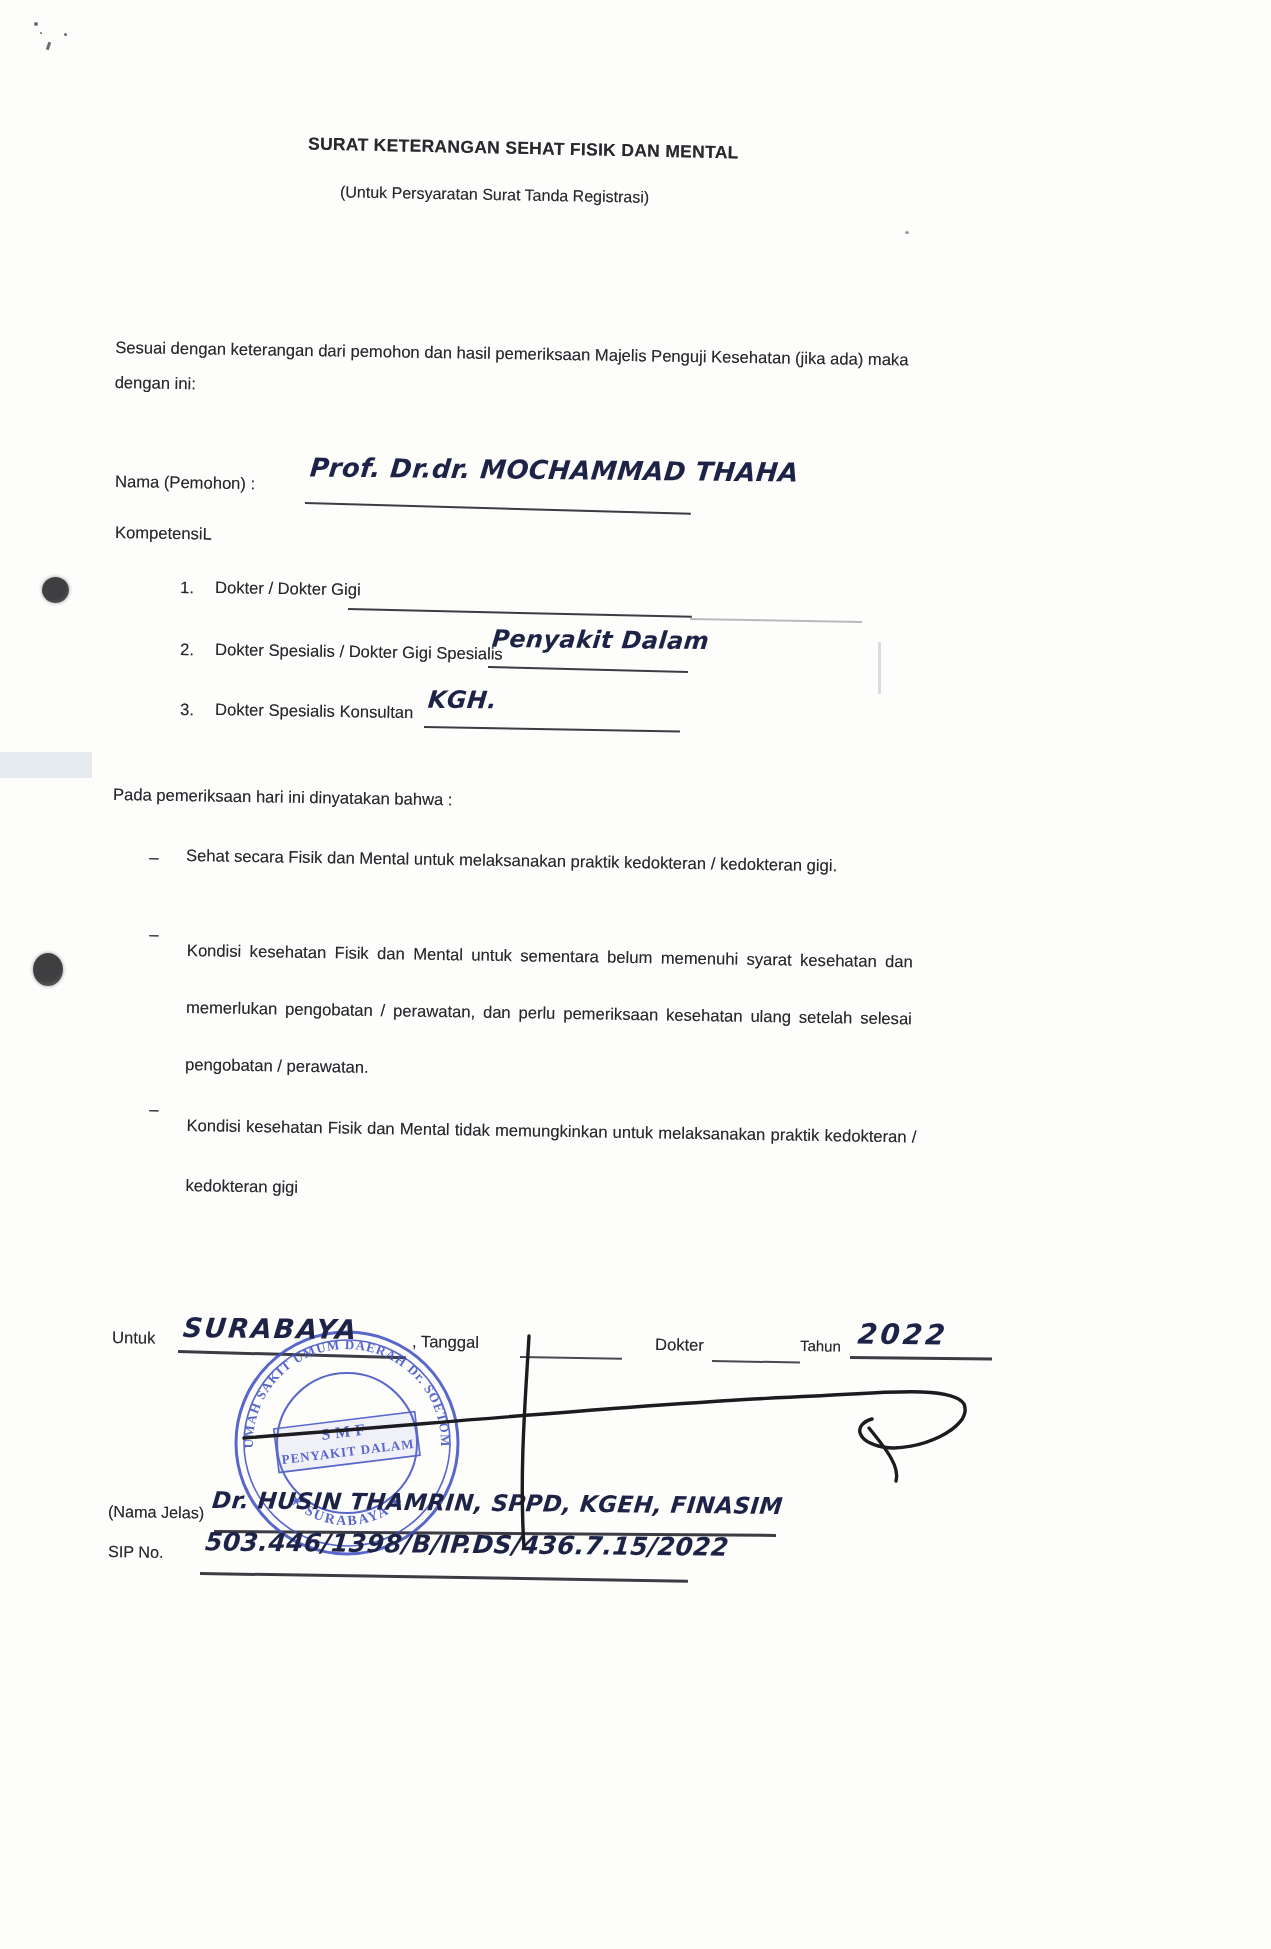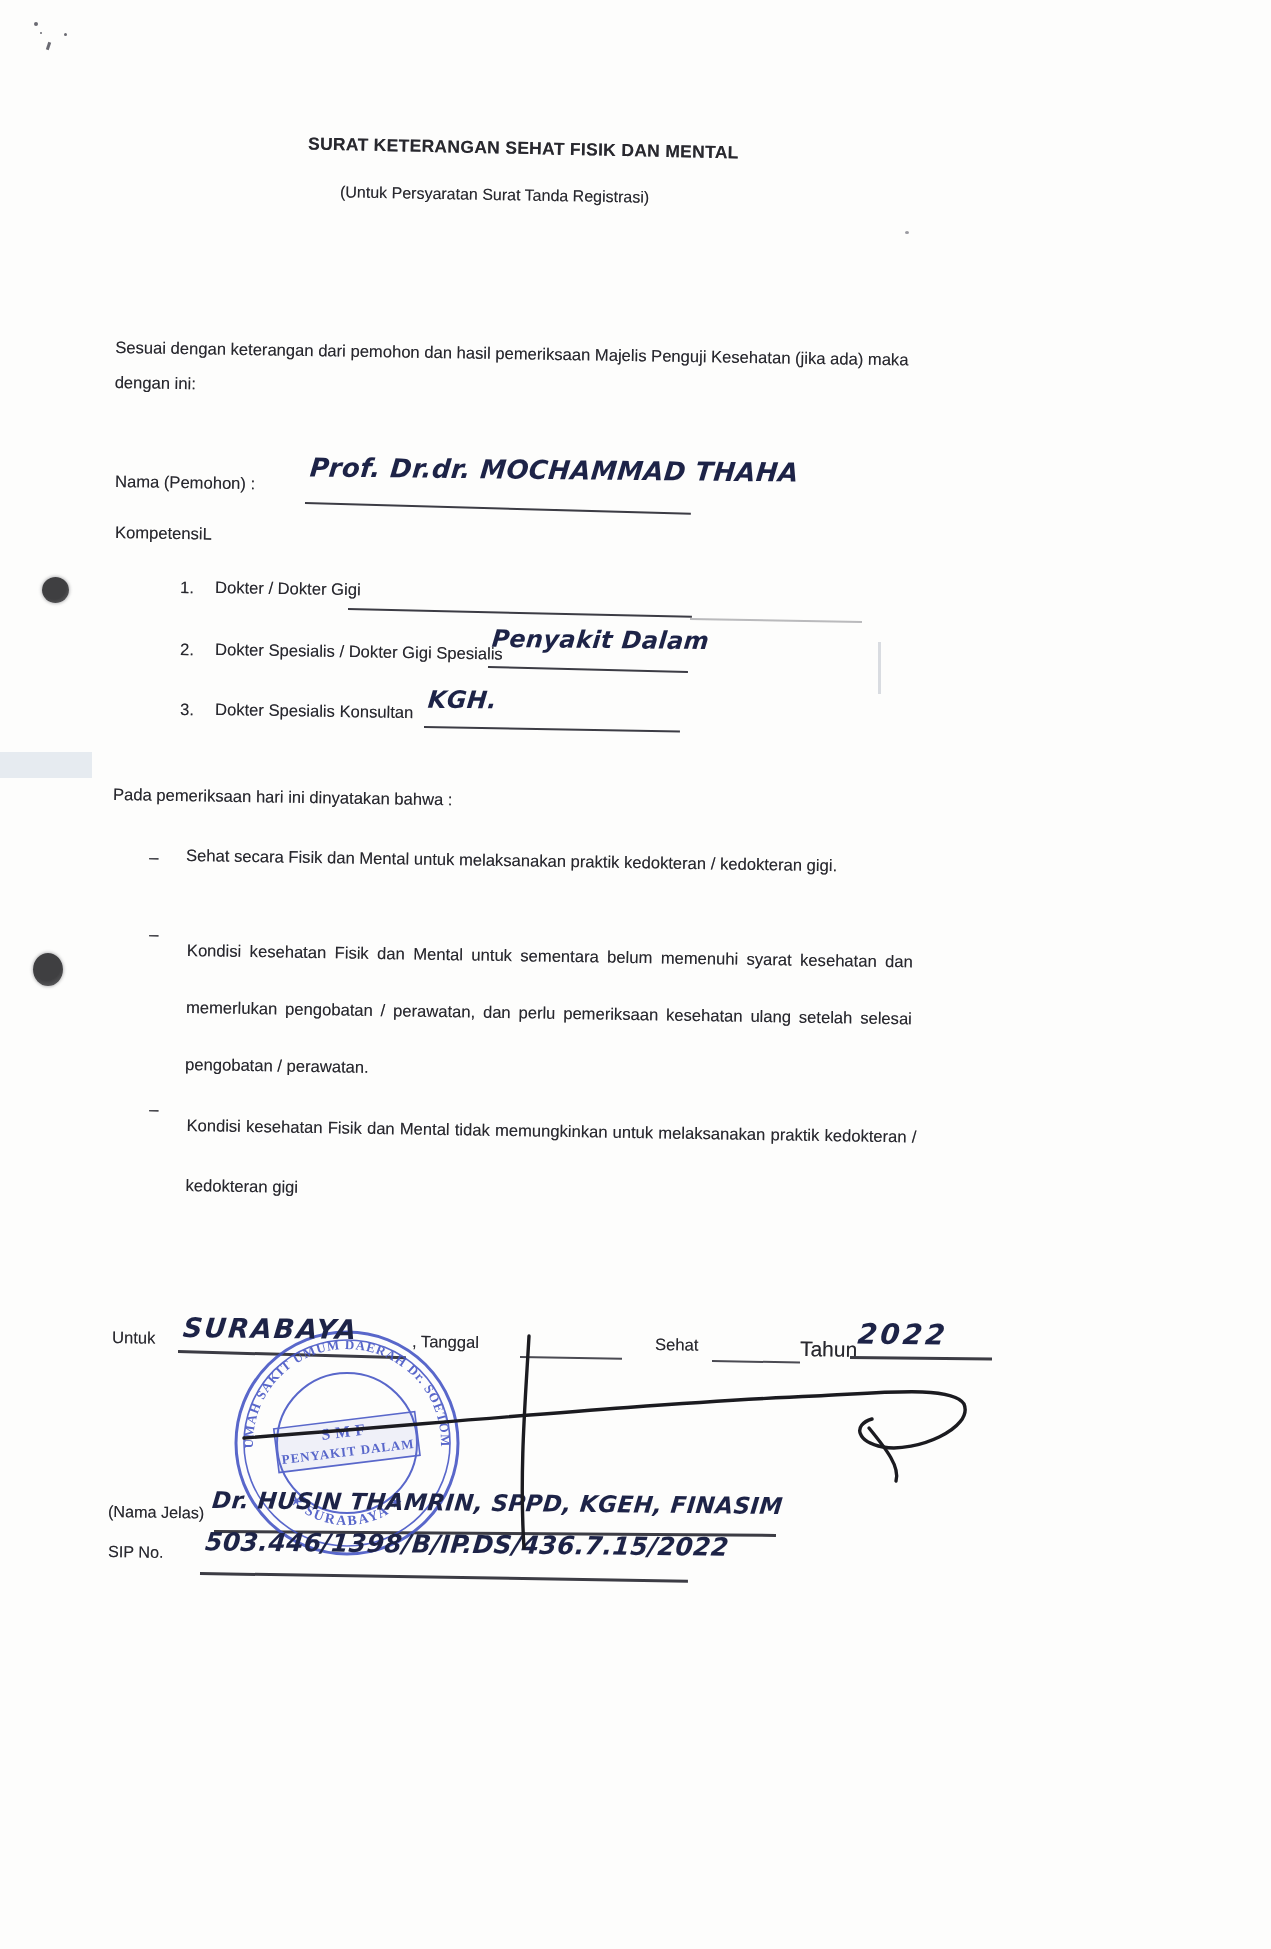--- a/index.html
+++ b/index.html
@@ -75,23 +75,23 @@
   <div class="abs print tilt justify" style="left:186px;top:922px;width:726px;font-size:16.6px;line-height:57px">Kondisi kesehatan Fisik dan Mental untuk sementara belum memenuhi syarat kesehatan dan memerlukan pengobatan / perawatan, dan perlu pemeriksaan kesehatan ulang setelah selesai pengobatan / perawatan.</div>
 
   <div class="abs print dash tilt" style="left:149px;top:1100px">–</div>
   <div class="abs print tilt justify" style="left:186px;top:1096px;width:730px;font-size:16.6px;line-height:60px">Kondisi kesehatan Fisik dan Mental tidak memungkinkan untuk melaksanakan praktik kedokteran / kedokteran gigi</div>
 
   <div class="abs print tilt" style="left:112px;top:1328px;font-size:16.6px">Untuk</div>
   <div class="abs hand" style="left:183px;top:1313px;font-size:27px;letter-spacing:2px">SURABAYA</div>
   <div class="abs uline" style="left:178px;top:1350px;width:228px;transform:rotate(1.6deg);height:3px"></div>
   <div class="abs print tilt" style="left:412px;top:1332px;font-size:16.6px">, Tanggal</div>
   <div class="abs blank" style="left:520px;top:1356px;width:102px;transform:rotate(1deg)"></div>
-  <div class="abs print tilt" style="left:655px;top:1335px;font-size:16.6px">Sehat</div>
+  <div class="abs print tilt" style="left:655px;top:1335px;font-size:16.6px">Dokter</div>
   <div class="abs blank" style="left:712px;top:1360px;width:88px;transform:rotate(1deg)"></div>
-  <div class="abs print tilt" style="left:800px;top:1337px;font-size:21px">Tahun</div>
+  <div class="abs print tilt" style="left:800px;top:1337px;font-size:15px">Tahun</div>
   <div class="abs hand" style="left:858px;top:1318px;font-size:28px;letter-spacing:3px">2022</div>
   <div class="abs uline" style="left:850px;top:1356px;width:142px;transform:rotate(.6deg);height:3px"></div>
 
   <svg class="abs stamp-svg" style="left:226px;top:1324px" width="242" height="242" viewBox="0 0 242 242">
     <g stroke="#4353c4" fill="none">
       <circle cx="121" cy="119" r="111" stroke-width="3"></circle>
       <circle cx="121" cy="119" r="103" stroke-width="1.6"></circle>
       <circle cx="121" cy="119" r="70" stroke-width="2"></circle>
     </g>
     <defs>

